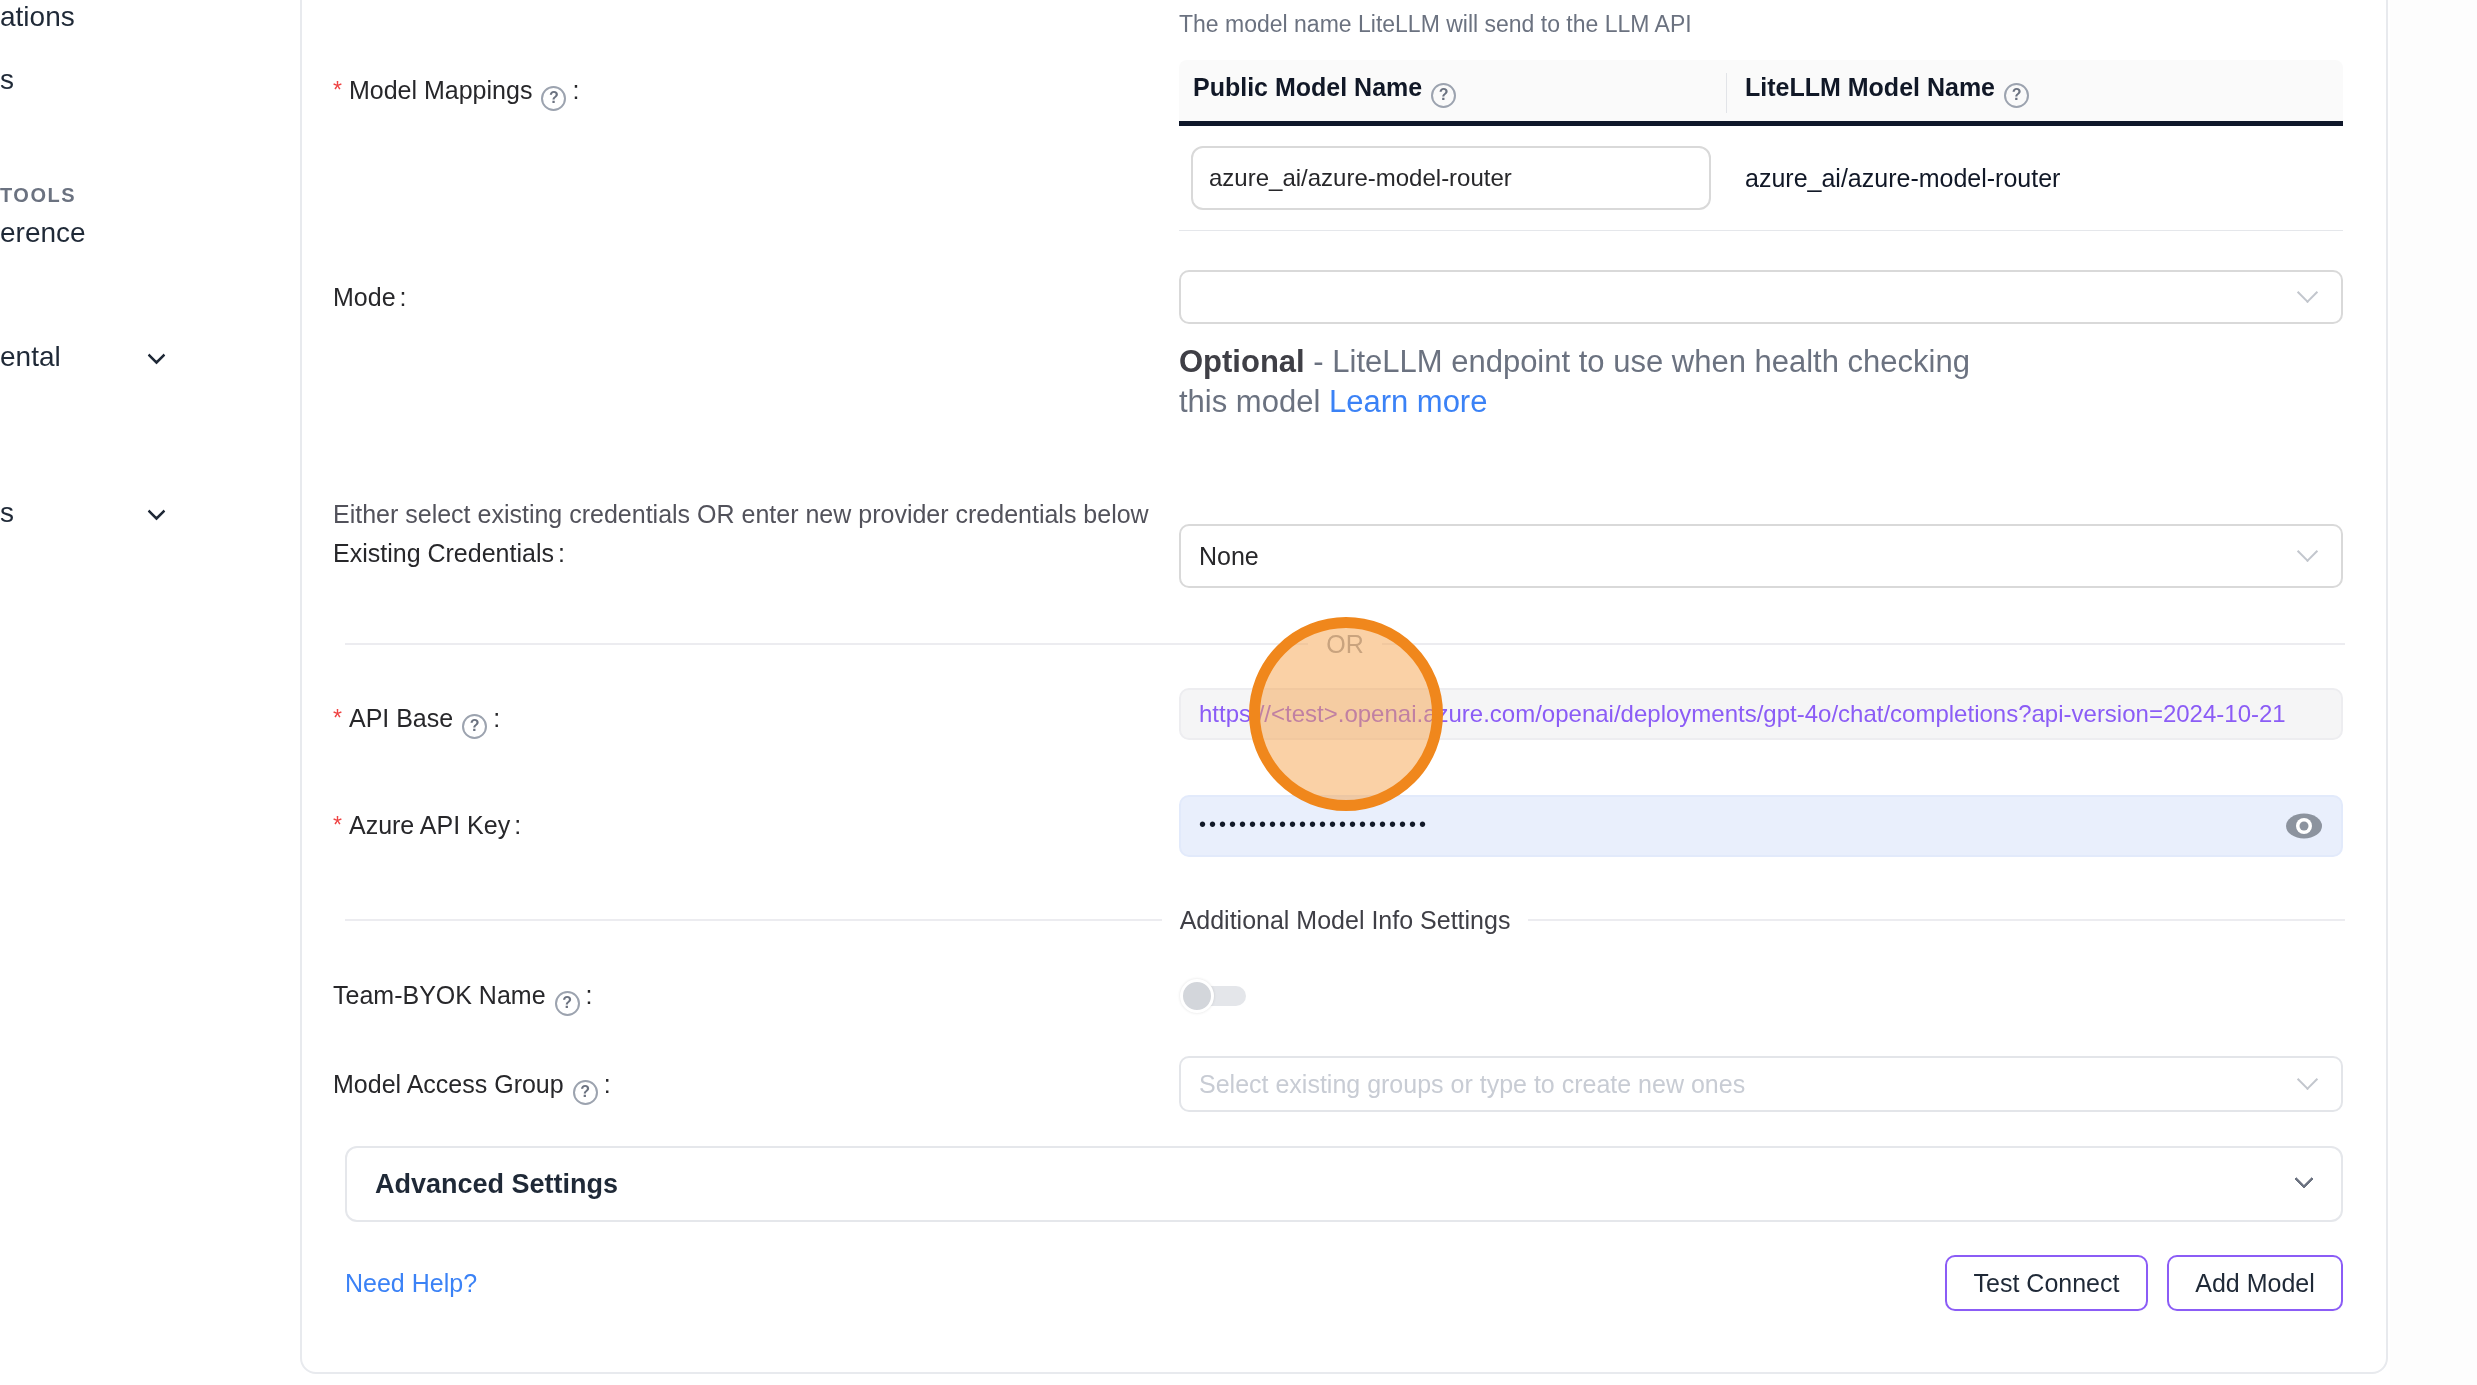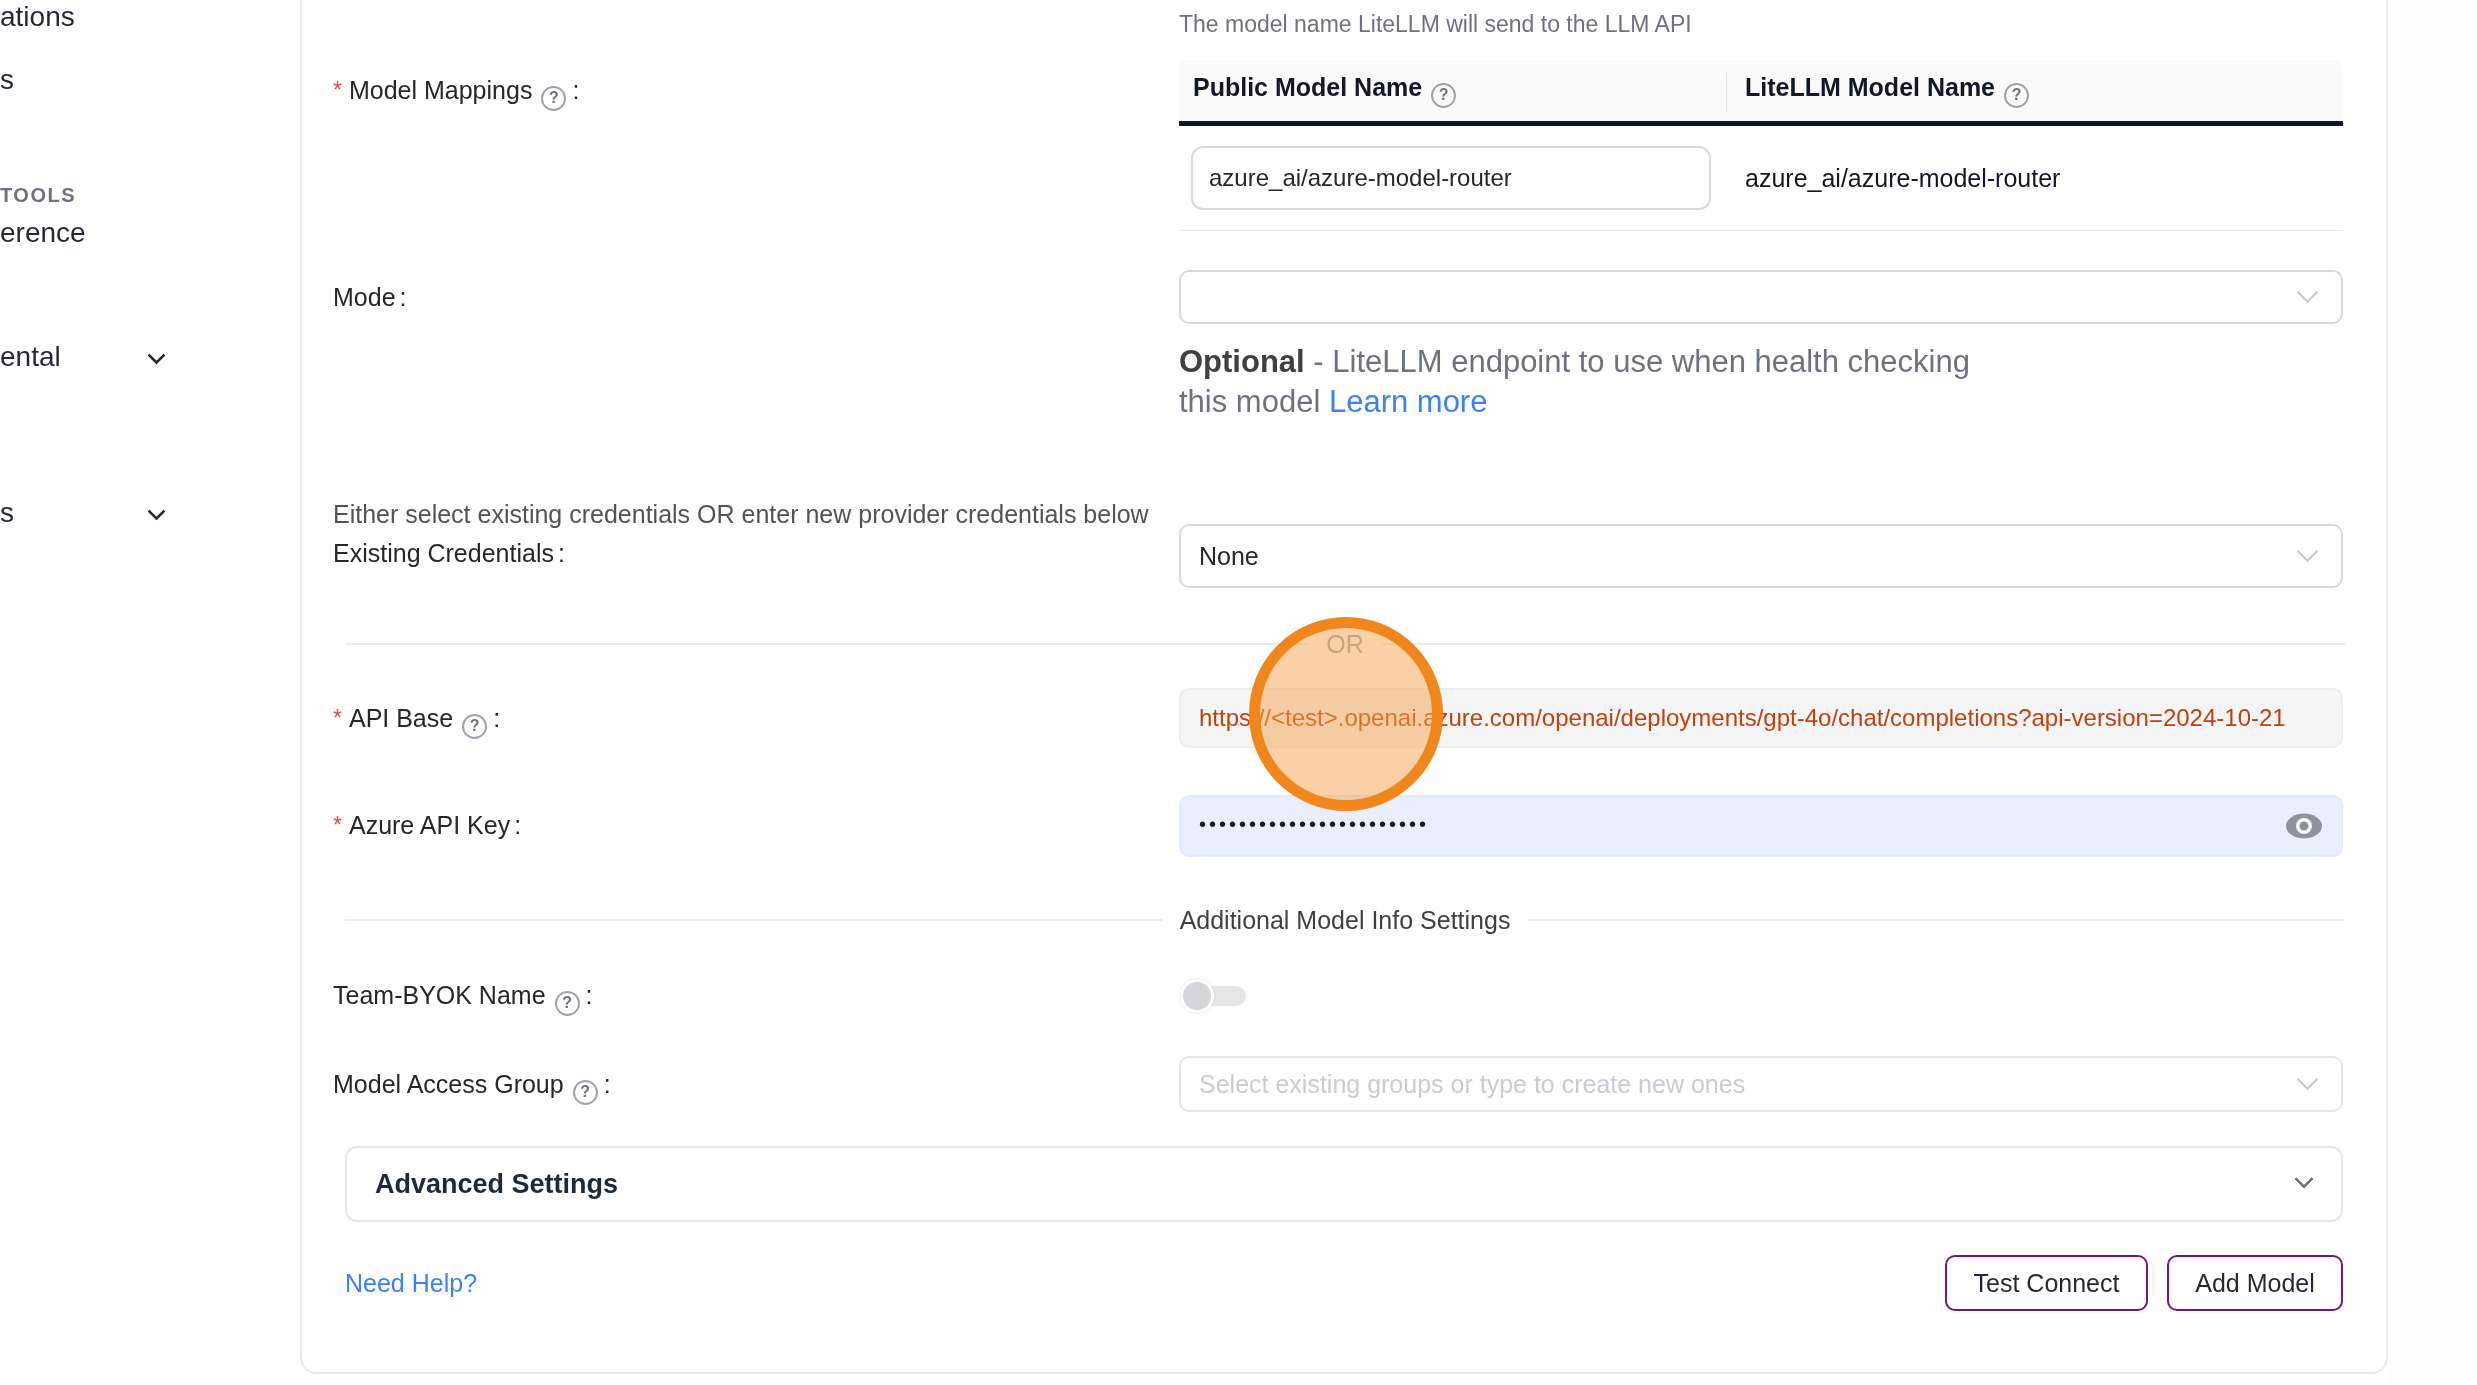--- a/index.html
+++ b/index.html
@@ -45,40 +45,40 @@
   .link { color:#3b82f6; cursor:pointer; }
 
   .either { position:absolute; left:33px; top:496px; font-size:25px; line-height:36px; color:#52525b; }
 
   .divider { position:absolute; left:45px; width:2000px; height:32px; display:flex; align-items:center; }
   .divider::before, .divider::after { content:""; flex:1; border-top:2px solid #ececf0; }
   .div-txt { padding:0 18px; font-size:25px; white-space:nowrap; }
   .or-txt { color:#9ca3af; }
   .info-txt { color:#3f3f46; }
 
-  .ro-input { position:absolute; left:879px; top:688px; width:1164px; height:60px; background:#f5f5f6; border:2px solid #ededf0; border-radius:10px; display:flex; align-items:center; padding:0 18px; font-size:24px; color:#c2410c; white-space:nowrap; overflow:hidden; }
+  .ro-input { position:absolute; left:879px; top:688px; width:1164px; height:52px; background:#f5f5f6; border:2px solid #ededf0; border-radius:10px; display:flex; align-items:center; padding:0 18px; font-size:24px; color:#8b5cf6; white-space:nowrap; overflow:hidden; }
 
   .key-field { position:absolute; left:879px; top:795px; width:1164px; height:62px; background:#e9effc; border:2px solid #e2eafb; border-radius:10px; display:flex; align-items:center; padding:0 18px; cursor:text; }
   .dots { font-size:20px; letter-spacing:3px; color:#111827; line-height:1; transform:translateY(-2px); }
   .eye { position:absolute; right:18px; top:calc(50% - 14px); width:38px; height:28px; cursor:pointer; }
 
   
   .switch { position:absolute; left:880px; top:979px; width:66px; height:34px; cursor:pointer; }
   .switch-track { position:absolute; left:6px; top:7px; width:60px; height:20px; background:#e4e6ea; border-radius:10px; }
   .switch-knob { position:absolute; left:0; top:0; width:34px; height:34px; background:#d3d6db; border:3px solid #fff; border-radius:50%; box-shadow:0 0 3px rgba(0,0,0,0.12); }
 
   .mag-select { top:1056px; height:56px; border-color:#e3e5e9; }
 
   .adv-panel { position:absolute; left:45px; top:1146px; width:1998px; height:76px; background:#fff; border:2px solid #e5e7eb; border-radius:12px; display:flex; align-items:center; padding:0 28px; cursor:pointer; }
   .adv-label { font-size:27px; font-weight:700; color:#1f2937; }
   .adv-chev { position:absolute; right:30px; top:calc(50% - 12px); width:14px; height:14px; border-right:3px solid #6b7280; border-bottom:3px solid #6b7280; transform:rotate(45deg); border-radius:1px; }
 
   .need-help { position:absolute; left:45px; top:1265px; font-size:25px; line-height:36px; color:#3b82f6; cursor:pointer; }
 
-  .btn { position:absolute; top:1255px; height:56px; background:#fff; border:2px solid #701a75; border-radius:10px; display:flex; align-items:center; justify-content:center; font-size:25px; color:#1f2937; font-family:inherit; cursor:pointer; box-shadow:0 1px 2px rgba(0,0,0,0.02); }
+  .btn { position:absolute; top:1255px; height:56px; background:#fff; border:2px solid #8b5cf6; border-radius:10px; display:flex; align-items:center; justify-content:center; font-size:25px; color:#1f2937; font-family:inherit; cursor:pointer; box-shadow:0 1px 2px rgba(0,0,0,0.02); }
   .btn-test { left:1645px; width:203px; }
   .btn-add { left:1867px; width:176px; }
 
   
   .click-circle { position:absolute; left:1249px; top:617px; width:194px; height:194px; border-radius:50%; border:11px solid #f0871c; background:rgba(246,163,78,0.5); pointer-events:none; z-index:50; }
 </style>
 </head>
 <body>
 
 <div id="app">

